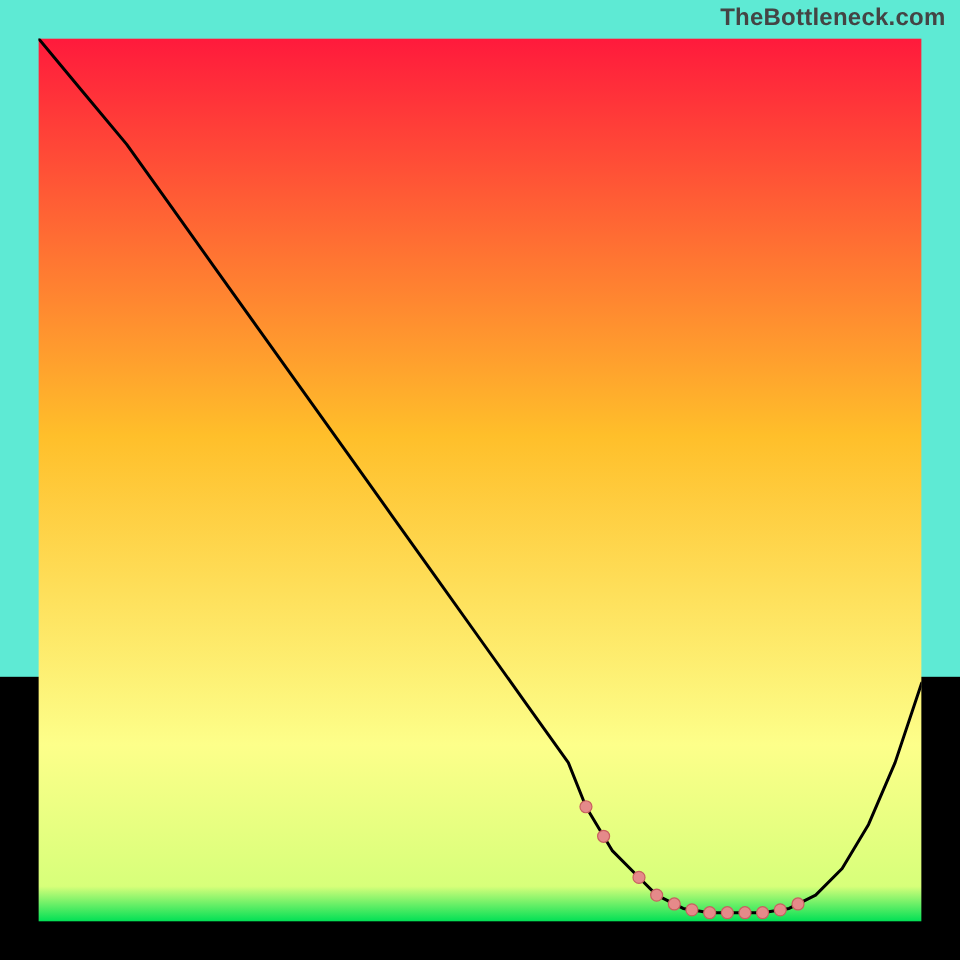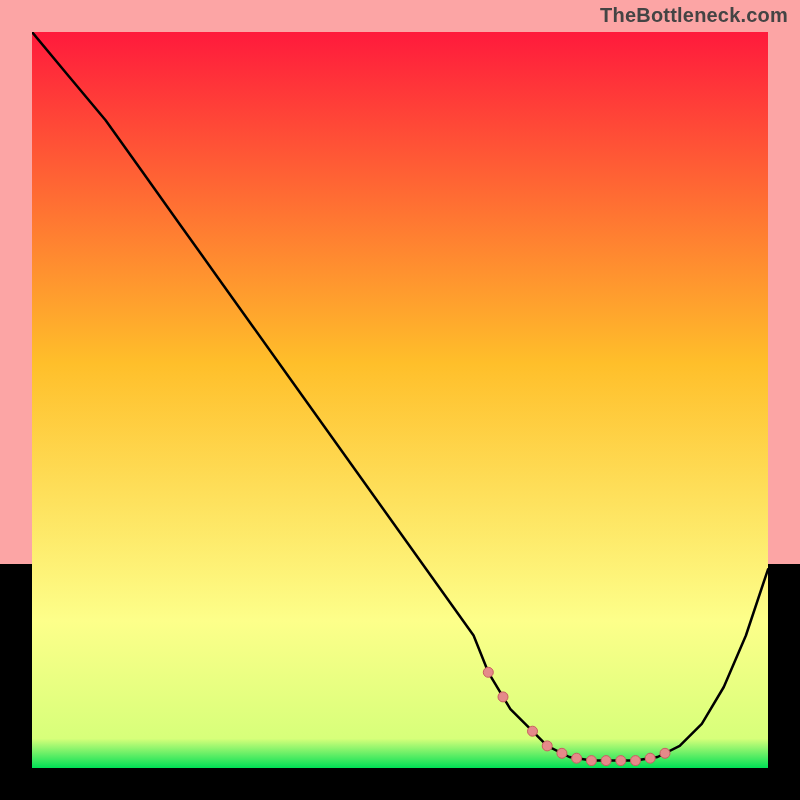--- a/index.html
+++ b/index.html
@@ -8,21 +8,21 @@
     width: 800px;
     height: 800px;
     background: #000;
     font-family: Arial, Helvetica, sans-serif;
     overflow: hidden;
   }
   .frame {
     position: relative;
     width: 800px;
     height: 564px;
-    background: #fca5a5;
+    background: #5eead4;
   }
   .watermark {
     position: absolute;
     top: 4px;
     right: 12px;
     color: #444;
     font-size: 20px;
     font-weight: 600;
     letter-spacing: 0.2px;
     user-select: none;

